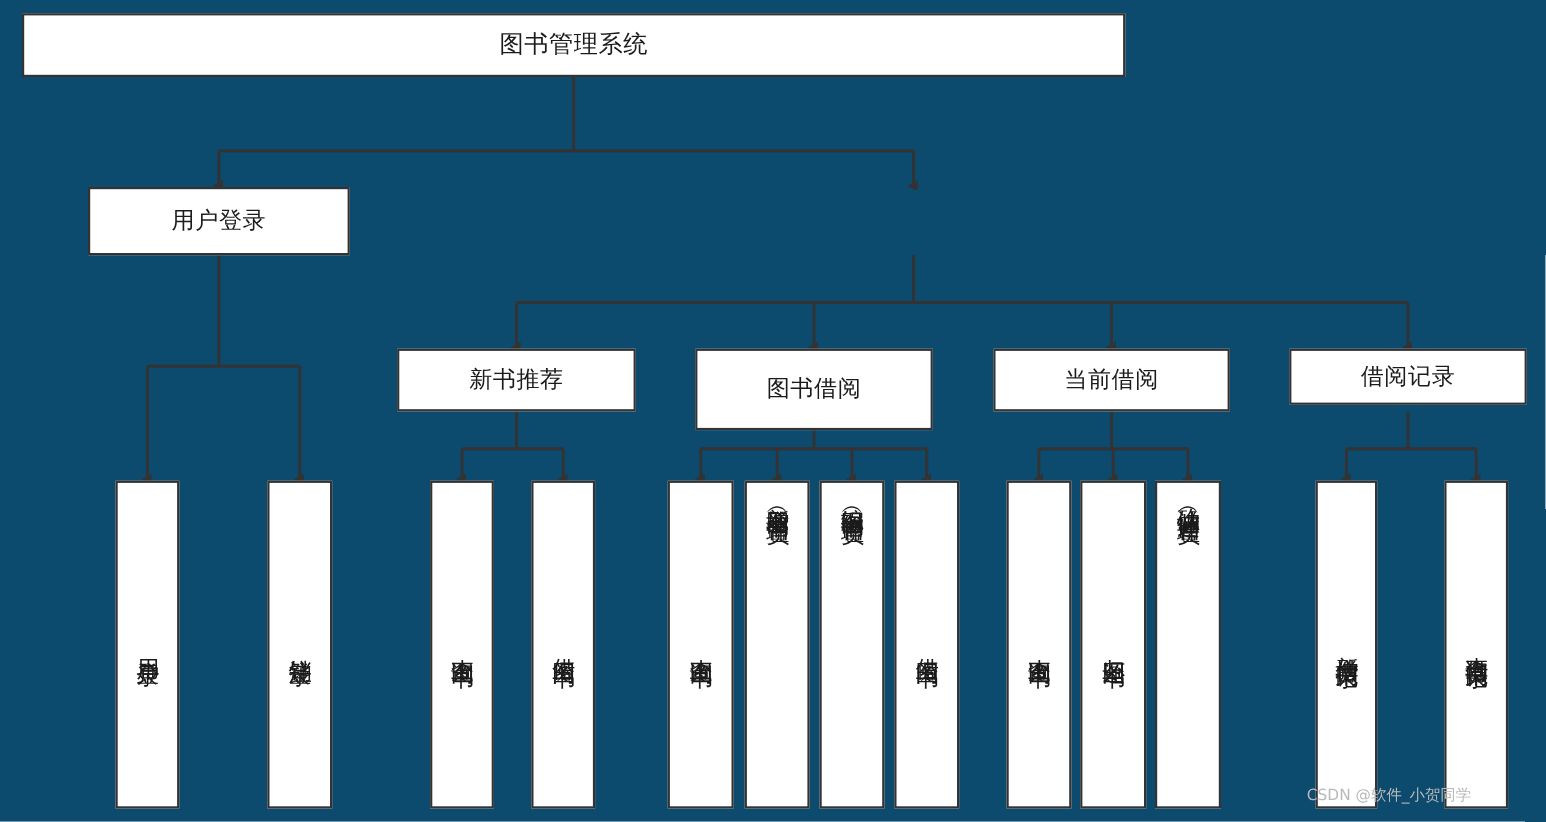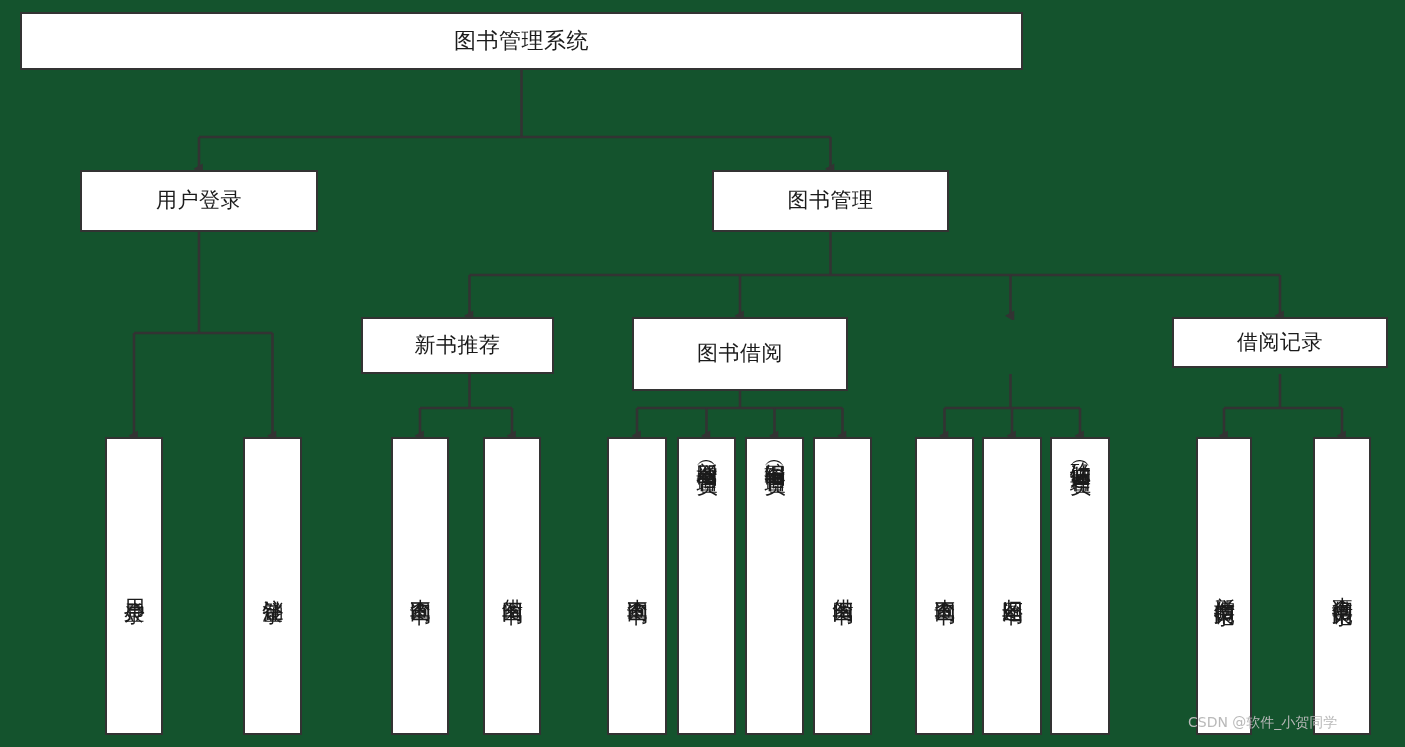--- a/index.html
+++ b/index.html
@@ -8,21 +8,21 @@
     padding: 0;
     background: #ffffff;
   }
   body {
     font-family: "DejaVu Sans", "Liberation Sans", sans-serif;
   }
   #diagram-root {
     position: relative;
     width: 1405px;
     height: 747px;
-    background: #14532d;
+    background: #0c4a6e;
     overflow: hidden;
   }
   #edges-layer {
     position: absolute;
     left: 0;
     top: 0;
     width: 1405px;
     height: 747px;
     pointer-events: none;
   }
@@ -129,30 +129,30 @@
       </g>
   </svg>
 
   <div class="node horiz root" style="left: 20px; top: 12px; width: 1003px; height: 58px;">
     <span class="node-label">图书管理系统</span>
   </div>
 
   <div class="node horiz" style="left: 80px; top: 170px; width: 238px; height: 62px;">
     <span class="node-label">用户登录</span>
   </div>
-  <div class="node horiz" style="left: 712px; top: 170px; width: 237px; height: 62px;">
-    <span class="node-label">图书管理</span>
-  </div>
-
-  <div class="node horiz" style="left: 361px; top: 317px; width: 193px; height: 57px;">
+
+  <div class="node horiz" style="left: 361px; top: 317px; width: 217px; height: 57px;">
     <span class="node-label">新书推荐</span>
   </div>
   <div class="node horiz" style="left: 632px; top: 317px; width: 216px; height: 74px;">
     <span class="node-label">图书借阅</span>
   </div>
+  <div class="node horiz" style="left: 903px; top: 317px; width: 215px; height: 57px;">
+    <span class="node-label">当前借阅</span>
+  </div>
   <div class="node horiz" style="left: 1172px; top: 317px; width: 216px; height: 51px;">
     <span class="node-label">借阅记录</span>
   </div>
 
   <div class="node vert centered" style="left: 105px; top: 437px; width: 58px; height: 298px;">
     <span class="node-label">用户登录</span>
   </div>
   <div class="node vert centered" style="left: 243px; top: 437px; width: 59px; height: 298px;">
     <span class="node-label">注销登录</span>
   </div>

